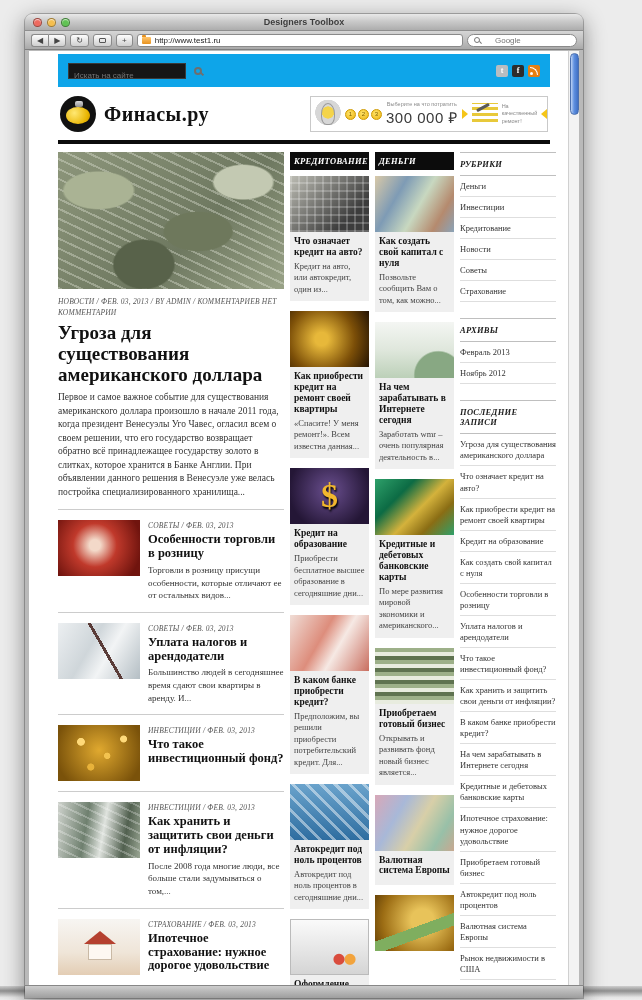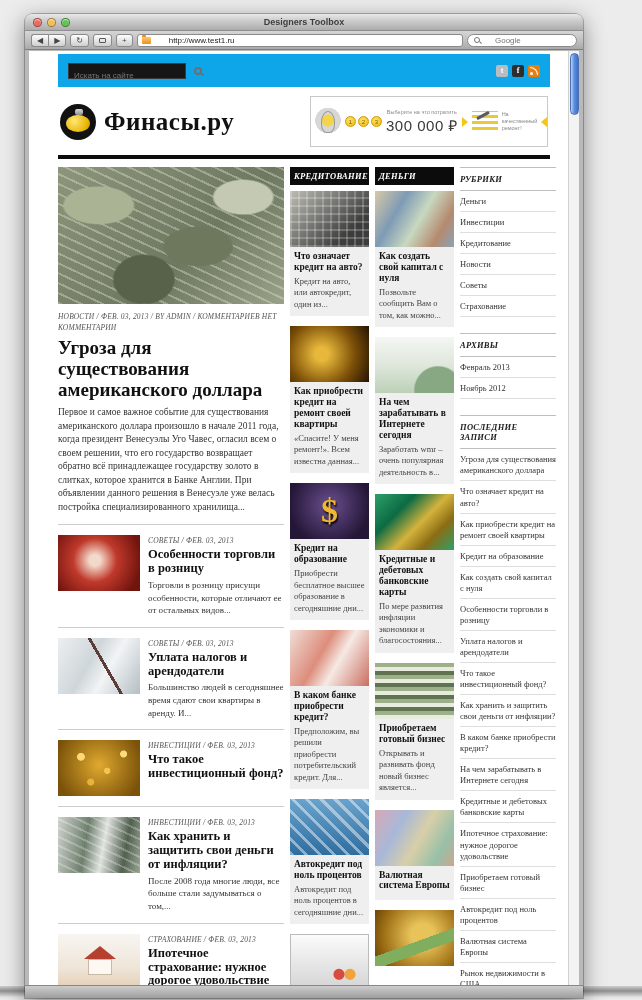--- a/index.html
+++ b/index.html
@@ -26,21 +26,21 @@
   .toolbar { height:19px; background:linear-gradient(180deg,#d6d6d6 0%,#bdbdbd 60%,#a9a9a9 100%);
              border-bottom:1px solid #7f7f7f; display:flex; align-items:center; gap:4px; padding:0 6px; }
   .tbtn { height:13px; background:linear-gradient(180deg,#fdfdfd,#cfcfcf);
           border:1px solid #8a8a8a; border-radius:3px; font-size:8px; color:#444;
           display:flex; align-items:center; justify-content:center; padding:0 5px; }
   .navgrp { display:flex; }
   .navgrp .tbtn:first-child { border-radius:3px 0 0 3px; border-right:none; }
   .navgrp .tbtn:last-child { border-radius:0 3px 3px 0; }
   .sq-ico { width:7px; height:5px; border:1px solid #555; border-radius:1px; }
   .urlfield { flex:1; height:13px; background:#fff; border:1px solid #8a8a8a; border-radius:3px;
-              display:flex; align-items:center; gap:18px; padding:0 4px; }
+              display:flex; align-items:center; gap:4px; padding:0 4px; }
   .folder { width:9px; height:7px; background:linear-gradient(180deg,#ffc66e,#e8921e); border-radius:1px;
             position:relative; flex:0 0 auto; }
   .folder::before { content:""; position:absolute; top:-2px; left:0; width:4px; height:2px;
                     background:#e8921e; border-radius:1px 1px 0 0; }
   .urlfield input { border:none; outline:none; width:100%; font-size:8px; color:#222;
                     font-family:"Liberation Sans",sans-serif; background:transparent; }
   .gfield { width:110px; height:13px; background:#fff; border:1px solid #8a8a8a; border-radius:7px;
             display:flex; align-items:center; gap:15px; padding:0 6px; }
   .mag { width:6px; height:6px; border:1px solid #777; border-radius:50%; position:relative; flex:0 0 auto; }
   .mag::after { content:""; position:absolute; width:3px; height:1px; background:#777;
@@ -78,23 +78,23 @@
   .soc-rss::after { content:""; position:absolute; left:2px; bottom:2px; width:7px; height:7px;
                     border:1.5px solid #fff; border-bottom:none; border-left:none; border-radius:0 8px 0 0; }
 
   .header { display:flex; align-items:center; padding:9px 2px 8px 2px; }
   .logo { display:flex; align-items:center; gap:8px; }
   .pig { width:36px; height:36px; border-radius:50%; background:#111; position:relative; flex:0 0 auto; }
   .pig::before { content:""; position:absolute; left:6px; top:11px; width:24px; height:17px; border-radius:50%;
                  background:radial-gradient(circle at 35% 35%, #ffe873, #e8b400 70%, #b88600); }
   .pig::after { content:""; position:absolute; left:15px; top:5px; width:8px; height:6px; border-radius:2px;
                 background:linear-gradient(180deg,#d9d9d9,#8f8f8f); }
-  .logotext { font-family:"Liberation Serif",serif; font-weight:bold; font-size:25px; color:#111; letter-spacing:.5px; }
-
-  .banner { margin-left:auto; width:238px; height:51px; border:1px solid #c9c9c9; background:#fff;
+  .logotext { font-family:"Liberation Serif",serif; font-weight:bold; font-size:20px; color:#111; letter-spacing:.5px; }
+
+  .banner { margin-left:auto; width:238px; height:36px; border:1px solid #c9c9c9; background:#fff;
             display:flex; align-items:center; gap:4px; padding:16px 4px; }
   .crest { width:26px; height:30px; flex:0 0 auto;
            background:radial-gradient(circle at 50% 45%, #f4d44a 0 28%, #d7d7d7 30% 60%, transparent 62%);
            border-radius:4px; position:relative; }
   .crest::after { content:""; position:absolute; inset:4px 6px; border:1px solid #9a9a9a; border-radius:50% 50% 40% 40%; }
   .coins { display:flex; gap:2px; }
   .coin { width:11px; height:11px; border-radius:50%; background:radial-gradient(circle at 40% 35%, #ffe469, #edb411);
           border:1px solid #cf9a00; color:#7c5c00; font-size:6px; display:flex; align-items:center; justify-content:center; }
   .bmid { text-align:center; flex:0 0 auto; }
   .bsmall { font-size:5.5px; color:#8a8a8a; }
@@ -404,21 +404,21 @@
                 <div class="cardtxt">
                   <div class="ctitle">На чем зарабатывать в Интернете сегодня</div>
                   <div class="cex">Заработать wmr – очень популярная деятельность в...</div>
                 </div>
               </div>
 
               <div class="card">
                 <div class="thumb im-cards2"></div>
                 <div class="cardtxt">
                   <div class="ctitle">Кредитные и дебетовых банковские карты</div>
-                  <div class="cex">По мере развития инфляции экономики и благосостояния...</div>
+                  <div class="cex">По мере развития мировой экономики и американского...</div>
                 </div>
               </div>
 
               <div class="card">
                 <div class="thumb im-stacks"></div>
                 <div class="cardtxt">
                   <div class="ctitle">Приобретаем готовый бизнес</div>
                   <div class="cex">Открывать и развивать фонд новый бизнес является...</div>
                 </div>
               </div>

